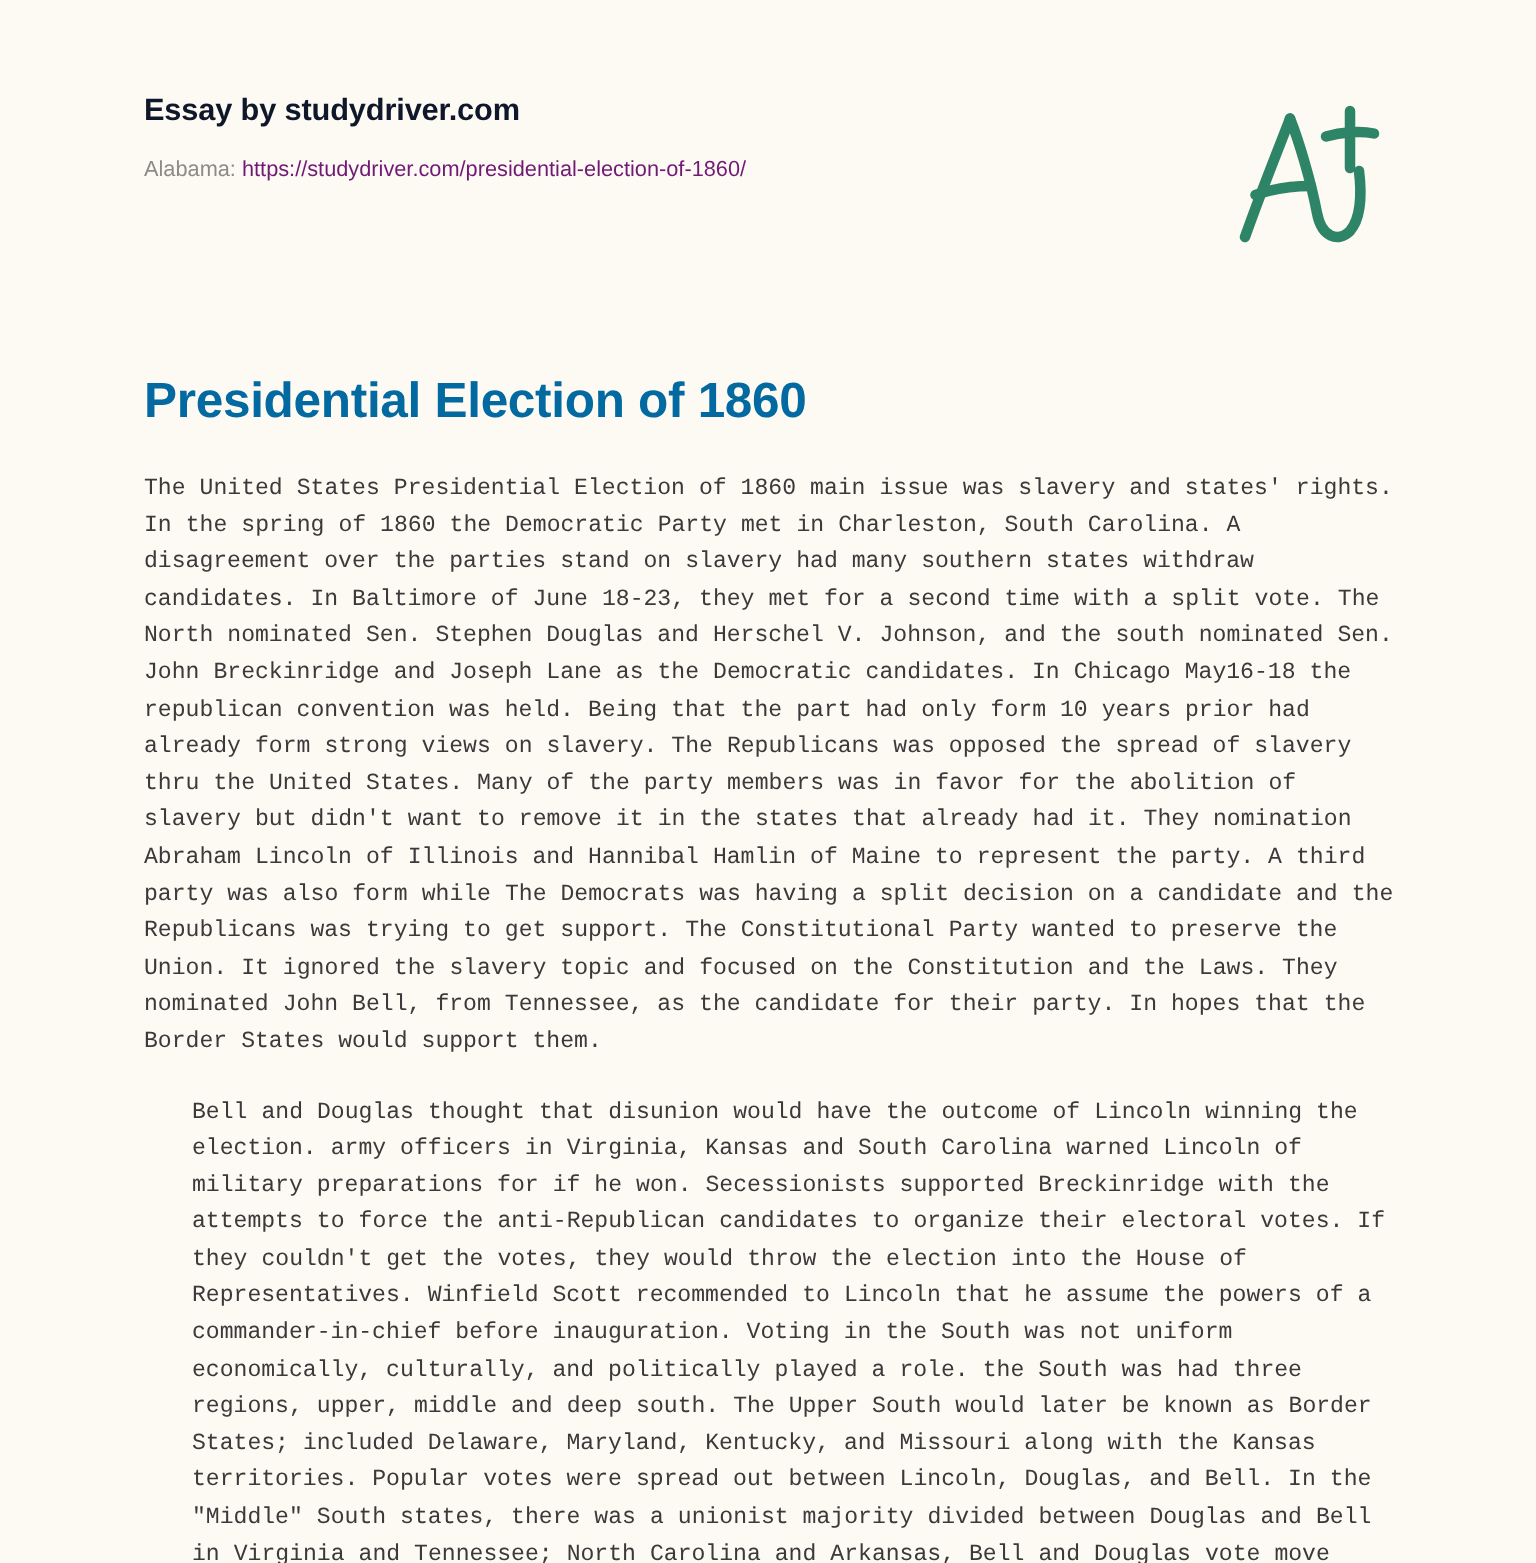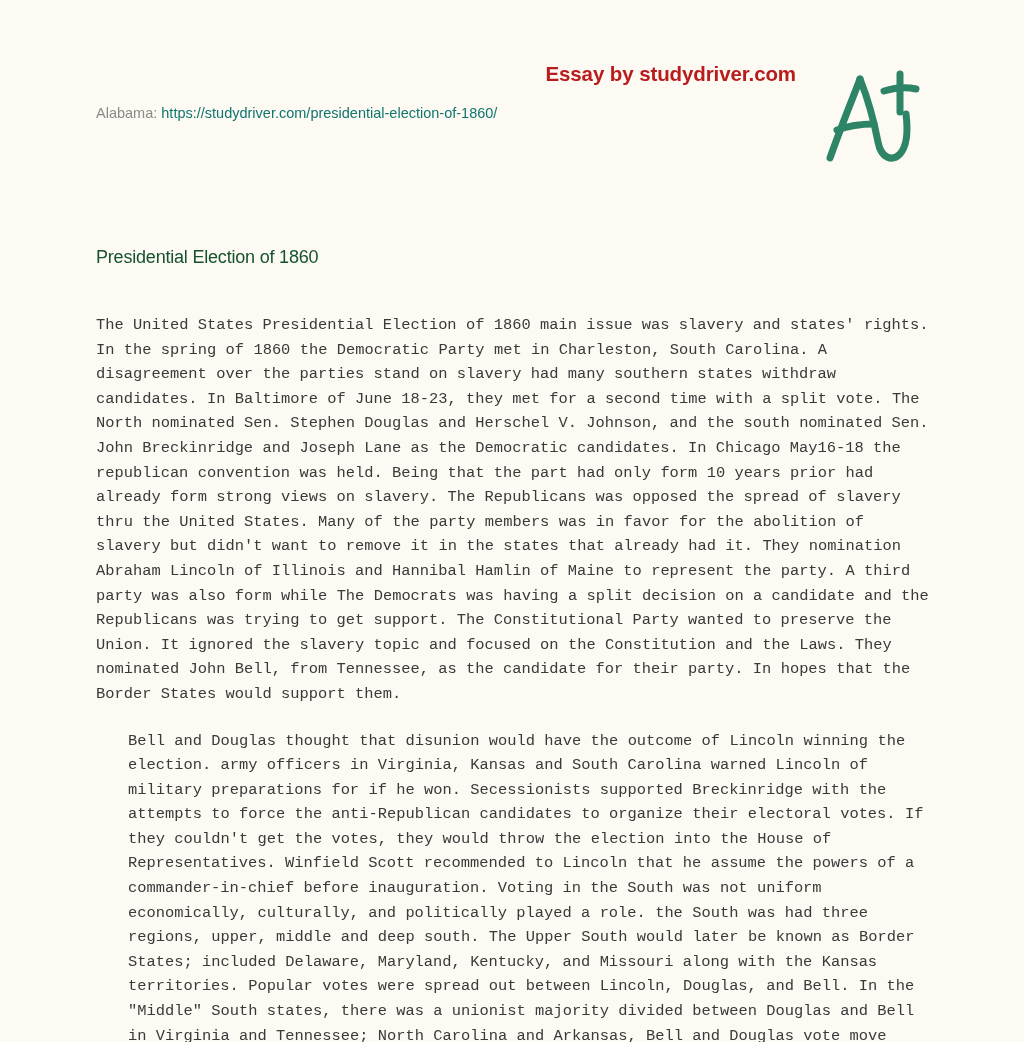--- a/index.html
+++ b/index.html
@@ -26,41 +26,40 @@
   .header {
     position: absolute;
     left: 96px;
     top: 62px;
     width: 700px;
   }
 
   .essay-by {
     font-size: 20.5px;
     font-weight: bold;
-    color: #b91c1c;
+    color: #0f172a;
     letter-spacing: -0.1px;
     line-height: 1.2;
     margin: 0;
-    text-align: right;
   }
 
   .source-line {
     margin-top: 17px;
     font-size: 14.5px;
     color: #8d8b87;
     line-height: 1.3;
     white-space: nowrap;
   }
 
   .source-label {
     color: #8d8b87;
   }
 
   .source-link {
-    color: #0f766e;
+    color: #701a75;
     text-decoration: none;
   }
 
   
   .logo {
     position: absolute;
     left: 812px;
     top: 66px;
     width: 110px;
     height: 100px;
@@ -70,23 +69,23 @@
     width: 110px;
     height: 100px;
   }
 
   
   .doc-title {
     position: absolute;
     left: 96px;
     top: 246px;
     margin: 0;
-    font-size: 18px;
-    font-weight: normal;
-    color: #14532d;
+    font-size: 33px;
+    font-weight: bold;
+    color: #0369a1;
     letter-spacing: -0.2px;
     line-height: 1.25;
   }
 
   
   .article {
     position: absolute;
     left: 96px;
     top: 313px;
     width: 838px;

